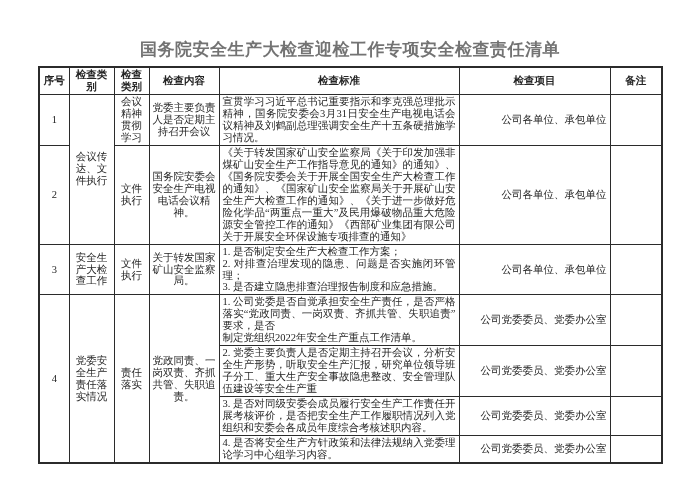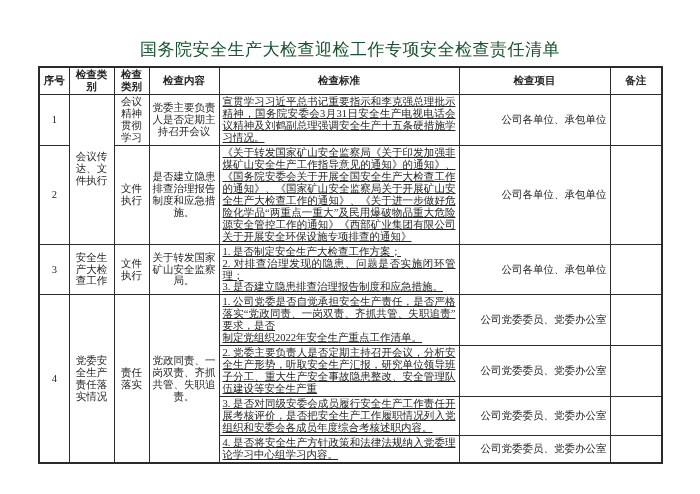--- a/index.html
+++ b/index.html
@@ -5,40 +5,40 @@
   html,body{margin:0;padding:0;}
   body{
     width:700px;height:494px;background:#ffffff;
     font-family:"Liberation Serif","DejaVu Serif",serif;
     color:#252525;
     overflow:hidden;
   }
   .page{position:relative;width:700px;height:494px;}
   .doc-title{
     position:absolute;top:38px;left:0;width:700px;
-    text-align:center;font-size:17px;font-weight:normal;
-    letter-spacing:0.5px;color:#14532d;
+    text-align:center;font-size:17px;font-weight:bold;
+    letter-spacing:0.5px;color:#737373;
   }
   table.resp{
     position:absolute;top:66px;left:38px;
     border-collapse:collapse;table-layout:fixed;
     width:623px;
     border:2px solid #2b2b2b;
     font-size:10.5px;line-height:1.14;color:#252525;
   }
   table.resp th, table.resp td{
     border:1px solid #2b2b2b;
     padding:1px 3px;
     vertical-align:middle;
     overflow:hidden;
     word-break:break-all;
   }
   th{font-weight:bold;text-align:center;font-size:10.5px;}
   .c-center{text-align:center;}
-  .c-standard{text-align:justify;white-space:pre-wrap;padding:1px 4px;text-decoration:underline;}
+  .c-standard{text-align:justify;white-space:pre-wrap;padding:1px 4px;}
   .c-unit{text-align:right;padding-left:6px;}
   .row-h{height:23px;padding-left:25px;}
   .row-1{height:35px;}
   .row-2{height:77px;}
   .row-3{height:40px;}
   .row-4a{height:42px;}
   .row-4b{height:34px;}
   .row-4c{height:34px;}
   .row-4d{height:23px;}
 </style>
@@ -77,21 +77,21 @@
       <td class="c-center">会议精神贯彻学习</td>
       <td class="c-center">党委主要负责人是否定期主持召开会议</td>
       <td class="c-standard">宣贯学习习近平总书记重要指示和李克强总理批示精神，国务院安委会3月31日安全生产电视电话会议精神及刘鹤副总理强调安全生产十五条硬措施学习情况。</td>
       <td class="c-unit">公司各单位、承包单位</td>
       <td></td>
     </tr>
 
     <tr class="row-2">
       <td class="c-center">2</td>
       <td class="c-center">文件执行</td>
-      <td class="c-center">是否建立隐患排查治理报告制度和应急措施。</td>
+      <td class="c-center">国务院安委会安全生产电视电话会议精神。</td>
       <td class="c-standard">《关于转发国家矿山安全监察局《关于印发加强非煤矿山安全生产工作指导意见的通知》的通知》、《国务院安委会关于开展全国安全生产大检查工作的通知》、《国家矿山安全监察局关于开展矿山安全生产大检查工作的通知》、《关于进一步做好危险化学品“两重点一重大”及民用爆破物品重大危险源安全管控工作的通知》《西部矿业集团有限公司关于开展安全环保设施专项排查的通知》</td>
       <td class="c-unit">公司各单位、承包单位</td>
       <td></td>
     </tr>
 
     <tr class="row-3">
       <td class="c-center">3</td>
       <td class="c-center">安全生产大检查工作</td>
       <td class="c-center">文件执行</td>
       <td class="c-center">关于转发国家矿山安全监察局。</td>

